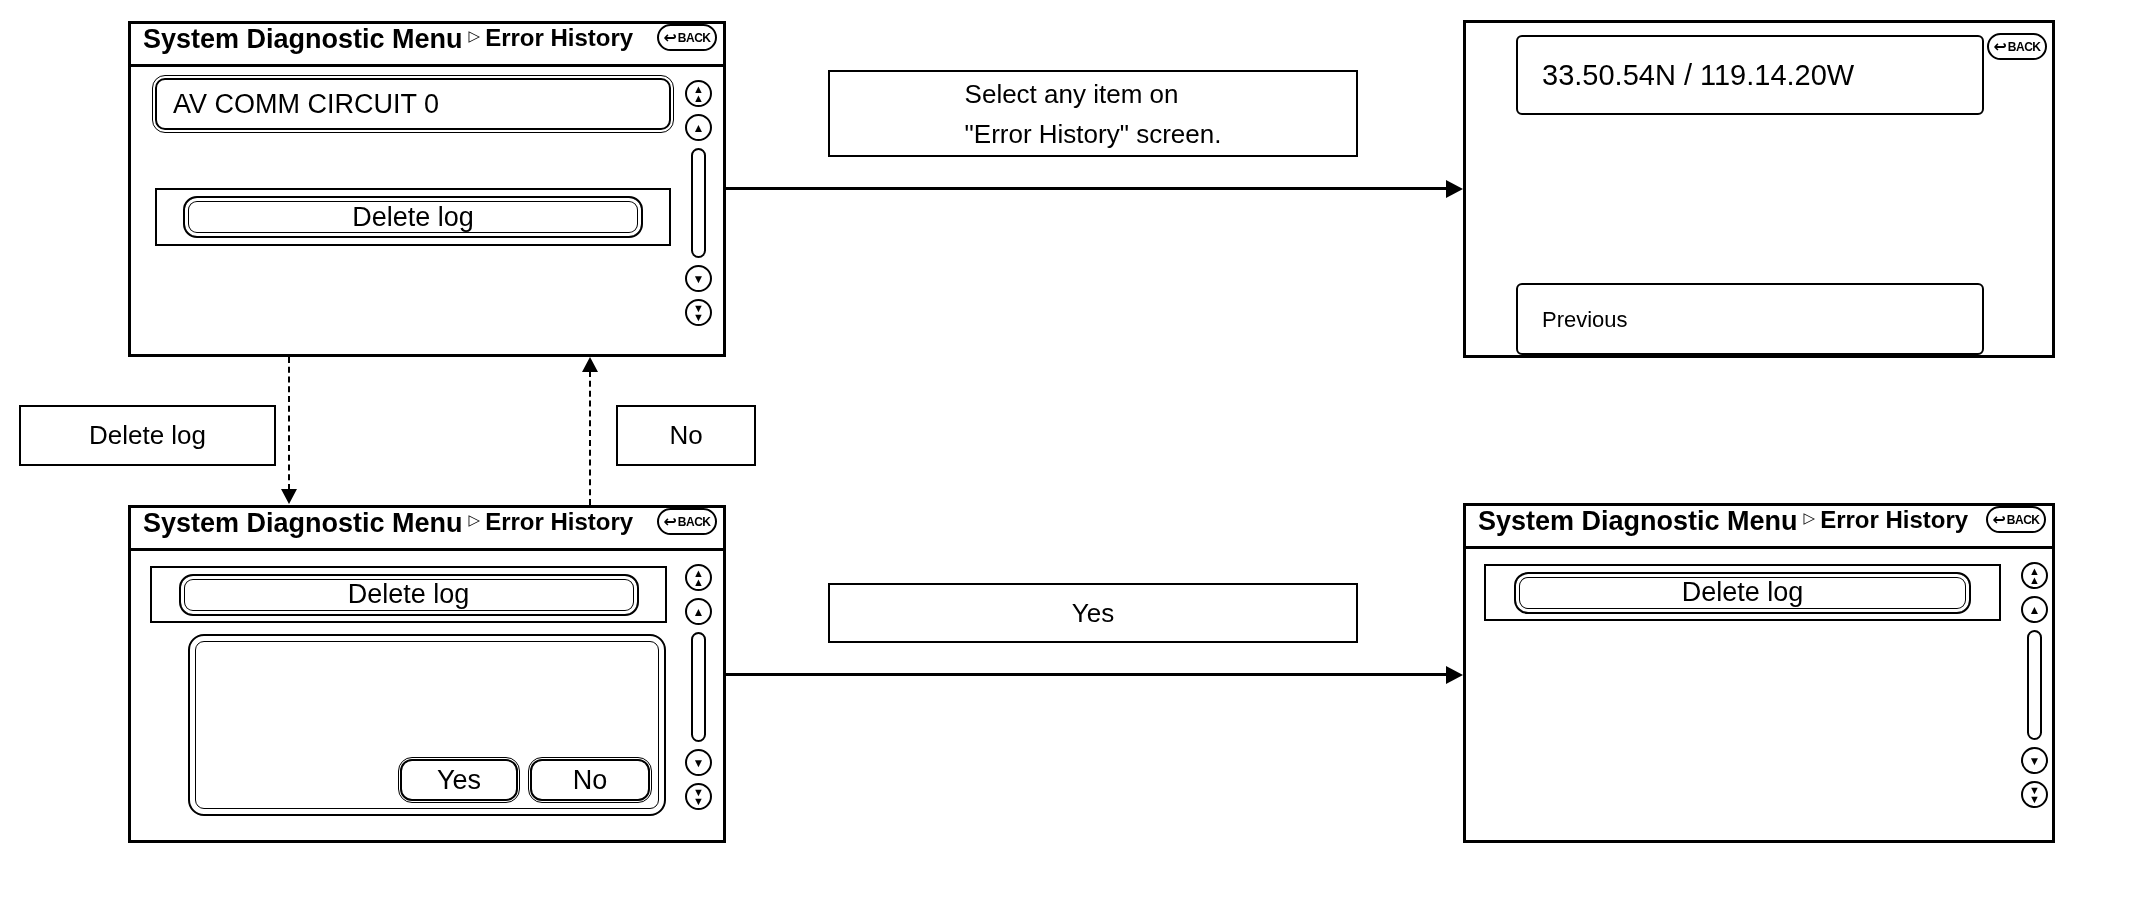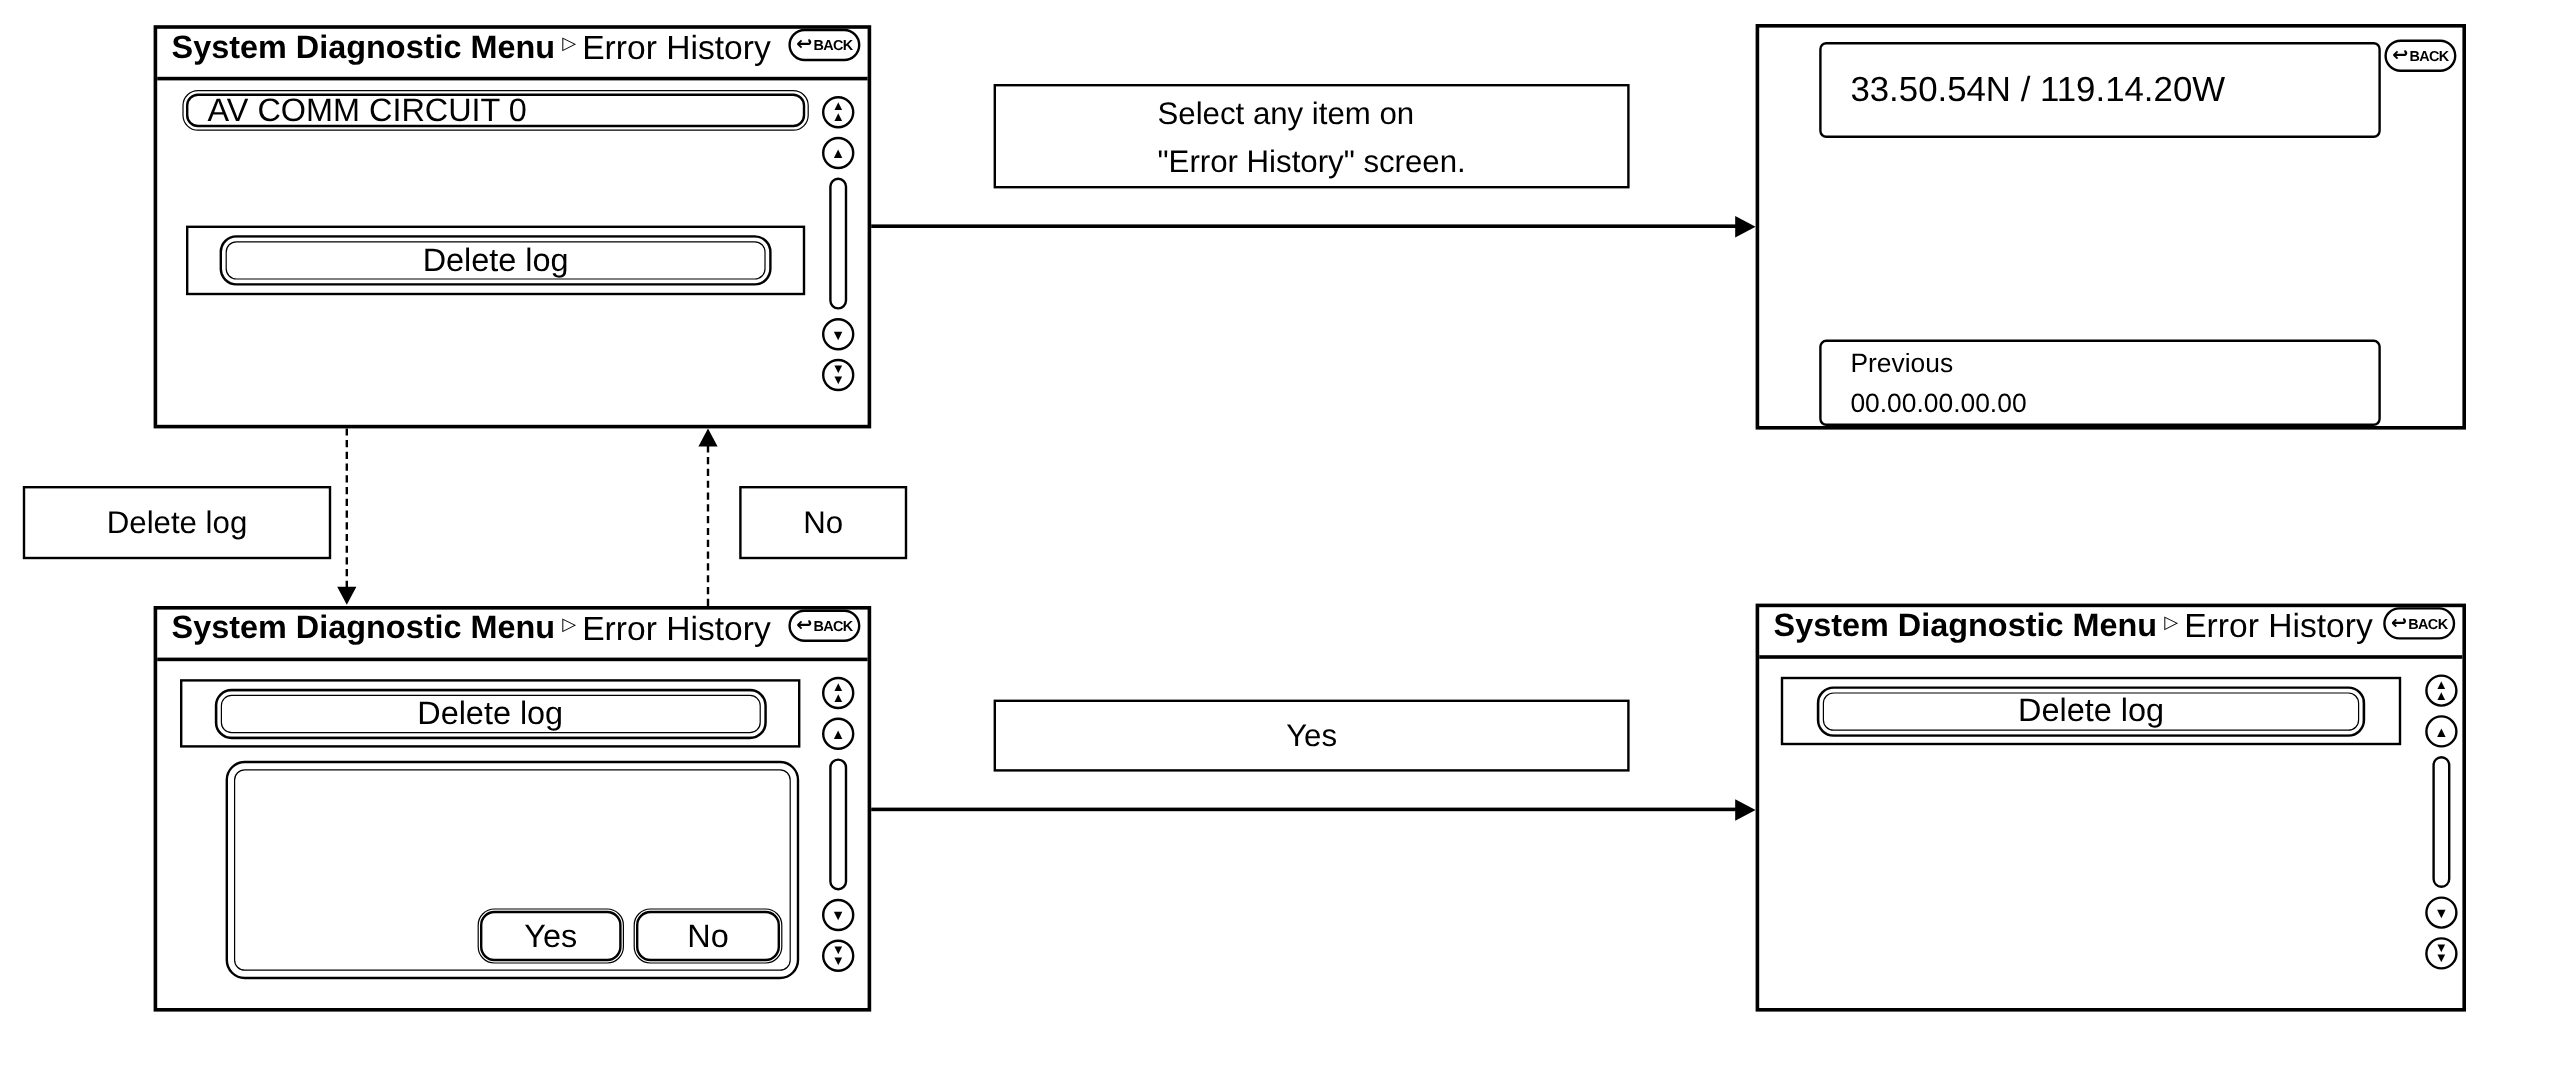--- a/index.html
+++ b/index.html
@@ -12,33 +12,33 @@
   }
 
   
   .screen { position:absolute; border:3px solid #000; background:#fff; }
   .titlebar {
     position:relative; height:43px; border-bottom:3px solid #000;
     display:flex; align-items:flex-start; padding:0 6px 0 12px;
   }
   .title-main { font-size:27px; font-weight:bold; white-space:nowrap; }
   .crumb-sep  { font-size:15px; margin:3px 5px 0 6px; }
-  .crumb      { font-size:28px; font-weight:normal; white-space:nowrap; }
+  .crumb      { font-size:24px; font-weight:bold; white-space:nowrap; }
 
   .back-btn {
     margin-left:auto; width:60px; height:27px; flex:0 0 auto;
     border:2.5px solid #000; border-radius:14px; background:#fff;
     display:flex; align-items:center; justify-content:center; cursor:pointer;
   }
   .back-btn .arr { font-size:16px; font-weight:bold; line-height:1; margin-right:1px; }
   .back-btn .txt { font-size:12px; font-weight:bold; letter-spacing:-0.5px; }
   .back-abs { position:absolute; top:10px; right:5px; margin-left:0; }
 
   .list-row {
-    position:absolute; height:28px; border:2.5px solid #000; border-radius:10px;
+    position:absolute; height:52px; border:2.5px solid #000; border-radius:10px;
     outline:1.5px solid #000; outline-offset:2.5px; background:#fff;
     display:flex; align-items:center; padding-left:16px; font-size:27px; cursor:pointer;
   }
   .sel-row {
     position:absolute; border:2px solid #000; background:#fff;
     display:flex; align-items:center; justify-content:center;
   }
   .pill-btn {
     border:2.5px solid #000; border-radius:14px; height:42px; background:#fff;
     display:flex; align-items:center; justify-content:center; font-size:27px;
@@ -144,21 +144,20 @@
   <div class="screen" style="left:1463px; top:20px; width:592px; height:338px;">
     <div class="back-btn back-abs">
       <span class="arr">↩</span>
       <span class="txt">BACK</span>
     </div>
     <div class="info-box" style="left:50px; top:12px; width:468px; height:80px;">
       <span class="coord-text">33.50.54N / 119.14.20W</span>
     </div>
     <div class="info-box" style="left:50px; top:260px; width:468px; height:72px;">
       <span class="prev-line">Previous</span>
-      <span class="prev-line">00.00.00.00.00</span>
     </div>
   </div>
 
   <div class="screen" style="left:128px; top:505px; width:598px; height:338px;">
     <div class="titlebar">
       <span class="title-main">System Diagnostic Menu</span>
       <span class="crumb-sep">▷</span>
       <span class="crumb">Error History</span>
       <div class="back-btn">
         <span class="arr">↩</span>

